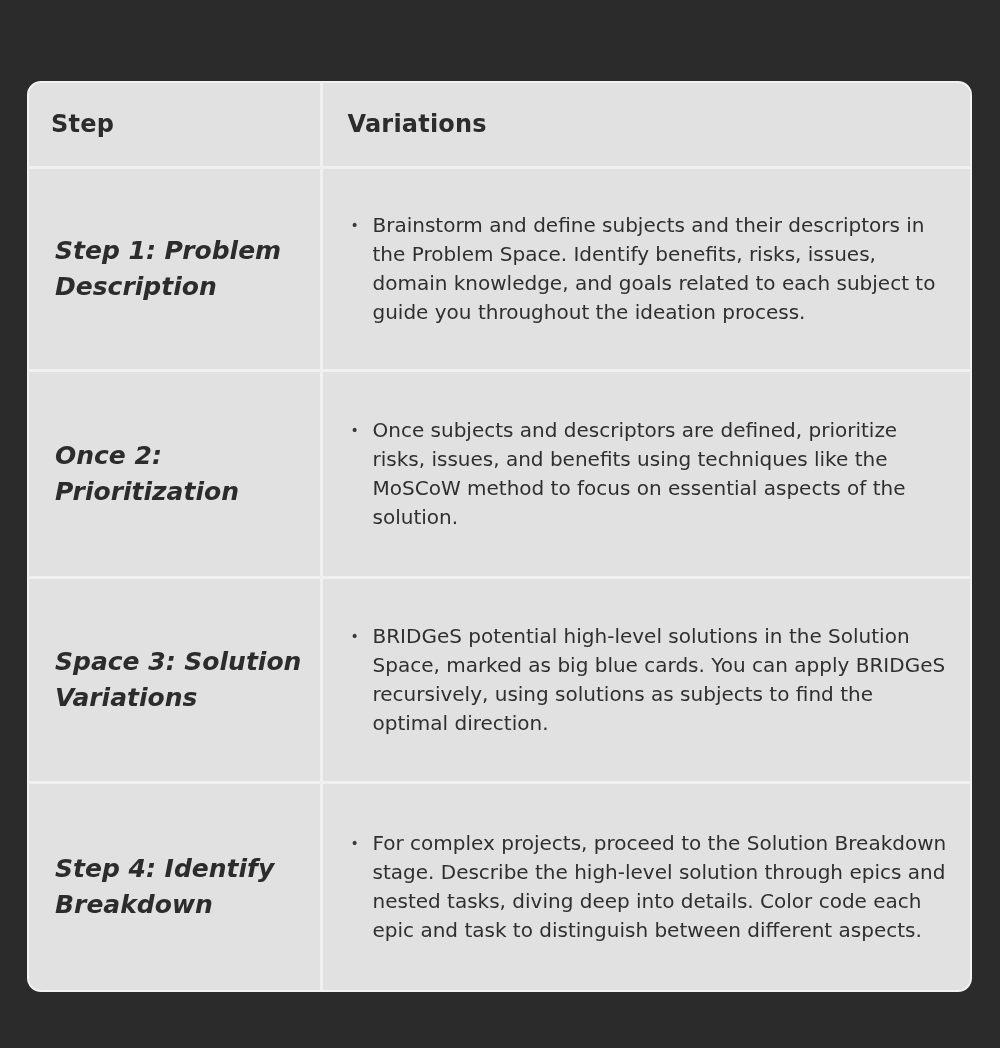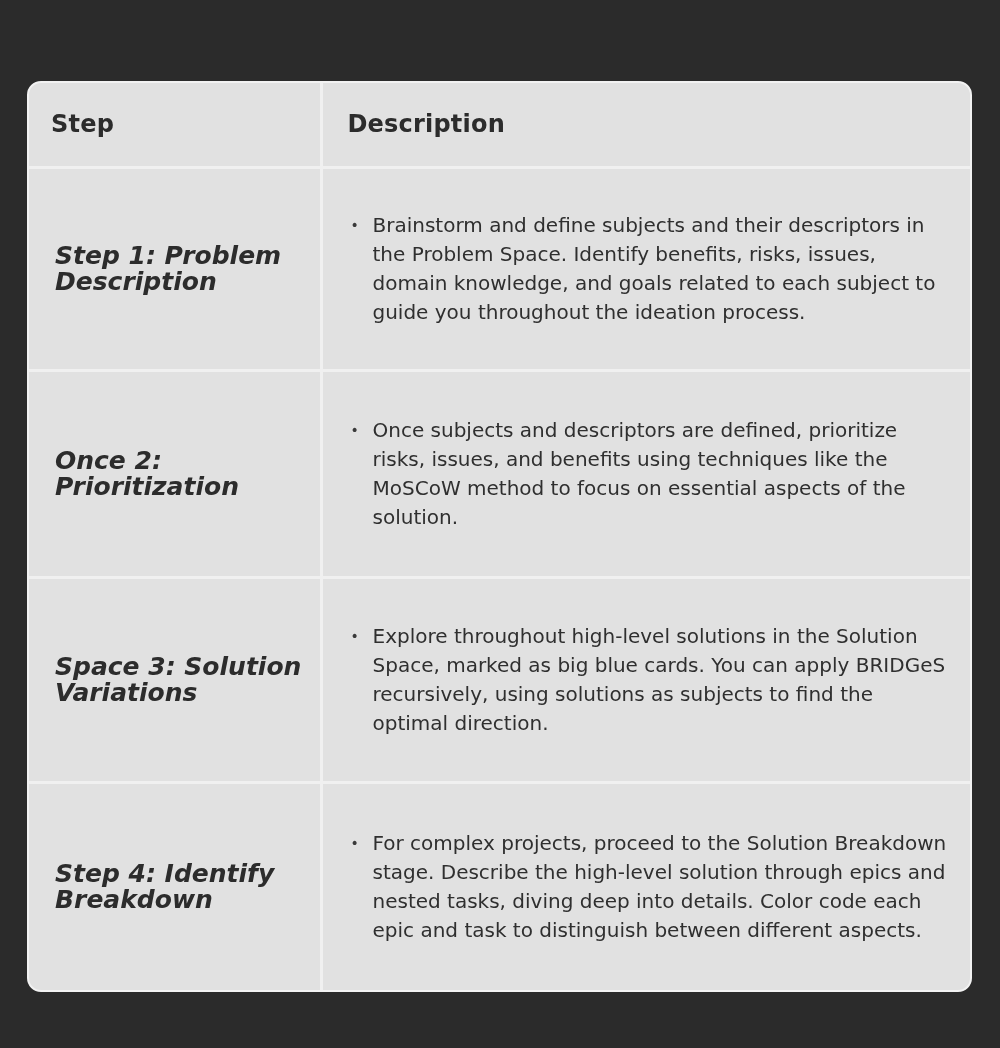--- a/index.html
+++ b/index.html
@@ -55,21 +55,21 @@
     tbody tr.r1 { height: 190px; }
     tbody tr.r2 { height: 193px; }
     tbody tr.r3 { height: 191px; }
     tbody tr.r4 { height: 193px; }
     td.step {
       padding-left: 26px;
       padding-right: 10px;
       font-style: italic;
       font-weight: bold;
       font-size: 25px;
-      line-height: 26px;
+      line-height: 36px;
       color: #2c2c2c;
     }
     td.desc {
       padding-left: 28px;
       padding-right: 16px;
     }
     ul {
       margin: 0;
       padding: 0;
       list-style: none;
@@ -94,21 +94,21 @@
 
 <div class="table-wrap">
   <table>
     <colgroup>
         <col class="c1">
         <col class="c2">
       </colgroup>
     <thead>
       <tr>
         <th class="h-step">Step</th>
-        <th class="h-desc">Description</th>
+        <th class="h-desc">Variations</th>
       </tr>
     </thead>
     <tbody>
       <tr class="r1">
         <td class="step">Step 1: Problem Description</td>
         <td class="desc">
           <ul>
             <li><span class="bullet">•</span><span>Brainstorm and define subjects and their descriptors in the Problem Space. Identify benefits, risks, issues, domain knowledge, and goals related to each subject to guide you throughout the ideation process.</span></li>
           </ul>
         </td>
@@ -118,21 +118,21 @@
         <td class="desc">
           <ul>
             <li><span class="bullet">•</span><span>Once subjects and descriptors are defined, prioritize risks, issues, and benefits using techniques like the MoSCoW method to focus on essential aspects of the solution.</span></li>
           </ul>
         </td>
       </tr>
       <tr class="r3">
         <td class="step">Space 3: Solution Variations</td>
         <td class="desc">
           <ul>
-            <li><span class="bullet">•</span><span>Explore throughout high-level solutions in the Solution Space, marked as big blue cards. You can apply BRIDGeS recursively, using solutions as subjects to find the optimal direction.</span></li>
+            <li><span class="bullet">•</span><span>BRIDGeS potential high-level solutions in the Solution Space, marked as big blue cards. You can apply BRIDGeS recursively, using solutions as subjects to find the optimal direction.</span></li>
           </ul>
         </td>
       </tr>
       <tr class="r4">
         <td class="step">Step 4: Identify Breakdown</td>
         <td class="desc">
           <ul>
             <li><span class="bullet">•</span><span>For complex projects, proceed to the Solution Breakdown stage. Describe the high-level solution through epics and nested tasks, diving deep into details. Color code each epic and task to distinguish between different aspects.</span></li>
           </ul>
         </td>

